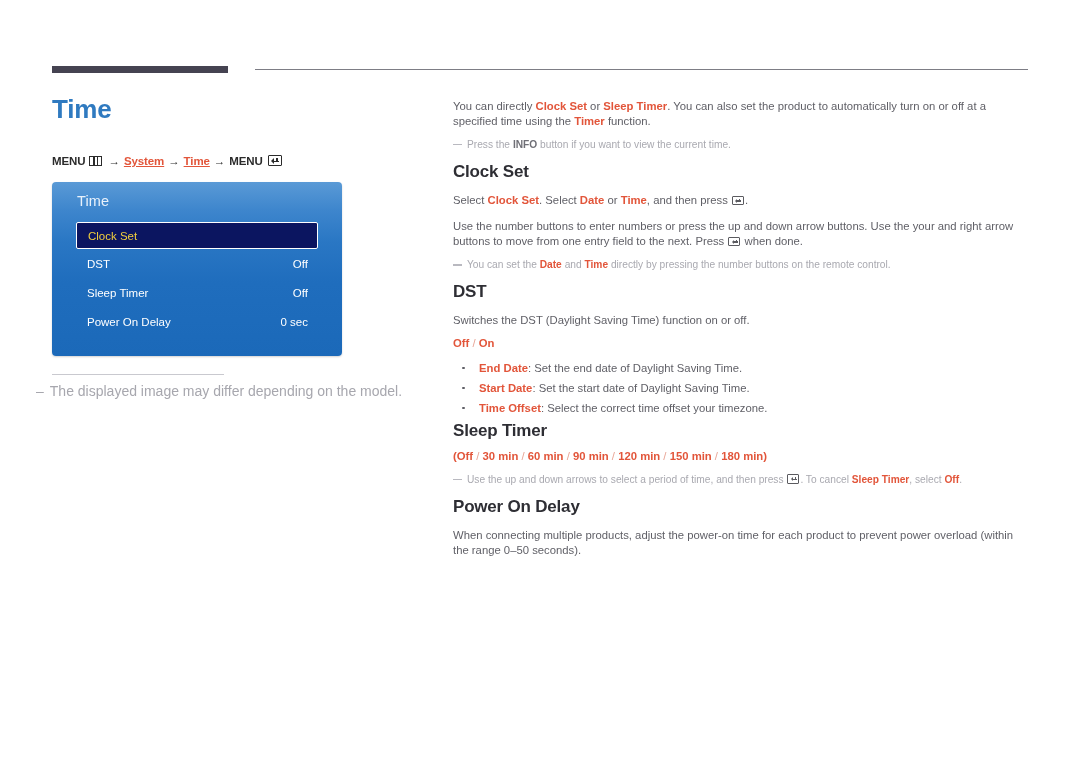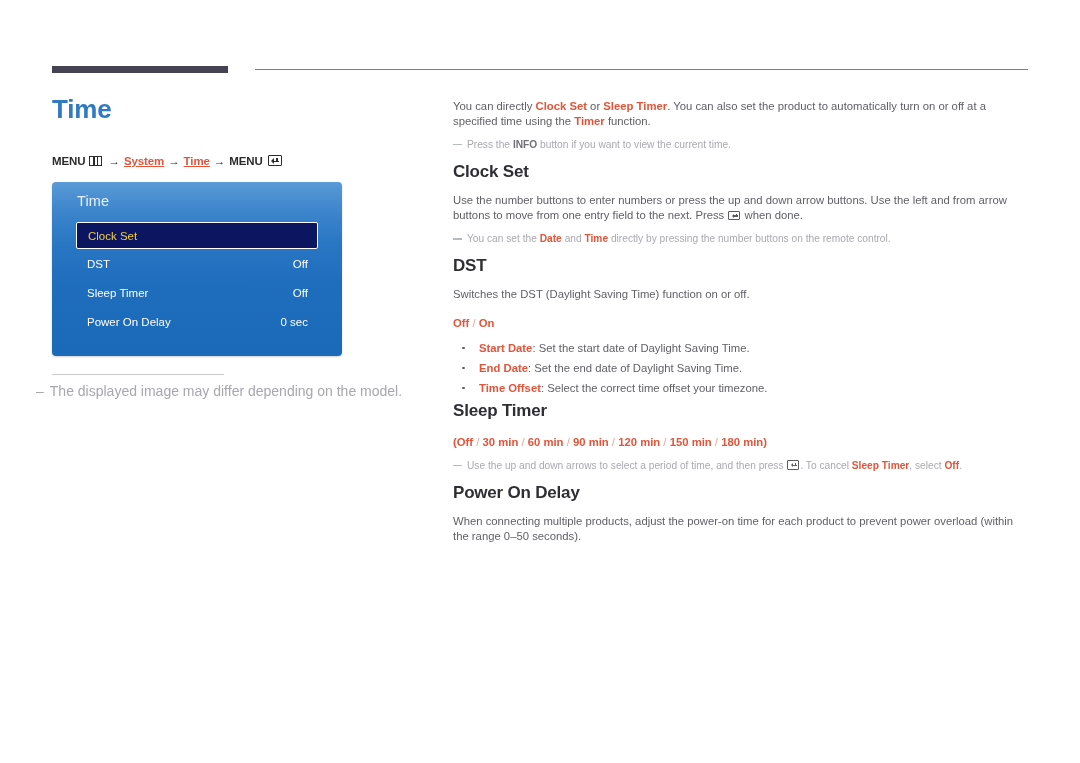--- a/index.html
+++ b/index.html
@@ -251,21 +251,21 @@
     letter-spacing: -0.2px;
   }
 
   .sec-gap-1 { margin-top: 26px; }
   .p-gap     { margin-top: 11px; }
 
   .values-line {
     font-size: 11.3px;
     font-weight: bold;
     color: #e2553a;
-    margin-top: 15px;
+    margin-top: 9px;
   }
   .values-line .paren { color: #e2553a; font-weight: bold; }
   .values-line .sep { color: #e8a596; font-weight: normal; }
 
   ul.bullets {
     list-style: none;
     margin: 9px 0 0 0;
     padding: 0;
   }
   ul.bullets li {
@@ -347,34 +347,35 @@
 </div>
 
 <div class="right-col">
 
   <p class="body-p"><span>You can directly </span><span class="b">Clock Set</span><span> or </span><span class="b">Sleep Timer</span><span>. You can also set the product to automatically turn on or off at a specified time using the </span><span class="b">Timer</span><span> function.</span></p>
 
   <p class="note"><span>Press the </span><span class="bk">INFO</span><span> button if you want to view the current time.</span></p>
 
   <h2 class="section sec-gap-1">Clock Set</h2>
 
-
-  <p class="body-p p-gap"><span>Use the number buttons to enter numbers or press the up and down arrow buttons. Use the left and from arrow buttons to move from one entry field to the next. Press </span><span class="icon-enter-sm"><span class="ent-stem"></span><span class="ent-up"></span><span class="ent-head"></span></span><span> when done.</span></p>
+  <p class="body-p p-gap"><span>Select </span><span class="b">Clock Set</span><span>. Select </span><span class="b">Date</span><span> or </span><span class="b">Time</span><span>, and then press </span><span class="icon-enter-sm"><span class="ent-stem"></span><span class="ent-up"></span><span class="ent-head"></span></span><span>.</span></p>
+
+  <p class="body-p p-gap"><span>Use the number buttons to enter numbers or press the up and down arrow buttons. Use the your and right arrow buttons to move from one entry field to the next. Press </span><span class="icon-enter-sm"><span class="ent-stem"></span><span class="ent-up"></span><span class="ent-head"></span></span><span> when done.</span></p>
 
   <p class="note"><span>You can set the </span><span class="b-red">Date</span><span> and </span><span class="b-red">Time</span><span> directly by pressing the number buttons on the remote control.</span></p>
 
   <h2 class="section sec-gap-1">DST</h2>
 
   <p class="body-p p-gap">Switches the DST (Daylight Saving Time) function on or off.</p>
 
   <p class="values-line"><span>Off</span><span class="sep"> / </span><span>On</span></p>
 
   <ul class="bullets">
+    <li><span class="b">End Date</span><span>: Set the end date of Daylight Saving Time.</span></li>
     <li><span class="b">Start Date</span><span>: Set the start date of Daylight Saving Time.</span></li>
-    <li><span class="b">End Date</span><span>: Set the end date of Daylight Saving Time.</span></li>
     <li><span class="b">Time Offset</span><span>: Select the correct time offset your timezone.</span></li>
   </ul>
 
   <h2 class="section sec-gap-1">Sleep Timer</h2>
 
 
   <p class="values-line"><span class="paren">(</span><span>Off</span><span class="sep"> / </span><span>30 min</span><span class="sep"> / </span><span>60 min</span><span class="sep"> / </span><span>90 min</span><span class="sep"> / </span><span>120 min</span><span class="sep"> / </span><span>150 min</span><span class="sep"> / </span><span>180 min</span><span class="paren">)</span></p>
 
   <p class="note"><span>Use the up and down arrows to select a period of time, and then press </span><span class="icon-enter-sm"><span class="ent-stem"></span><span class="ent-up"></span><span class="ent-head"></span></span><span>. To cancel </span><span class="b-red">Sleep Timer</span><span>, select </span><span class="b-red">Off</span><span>.</span></p>
 

